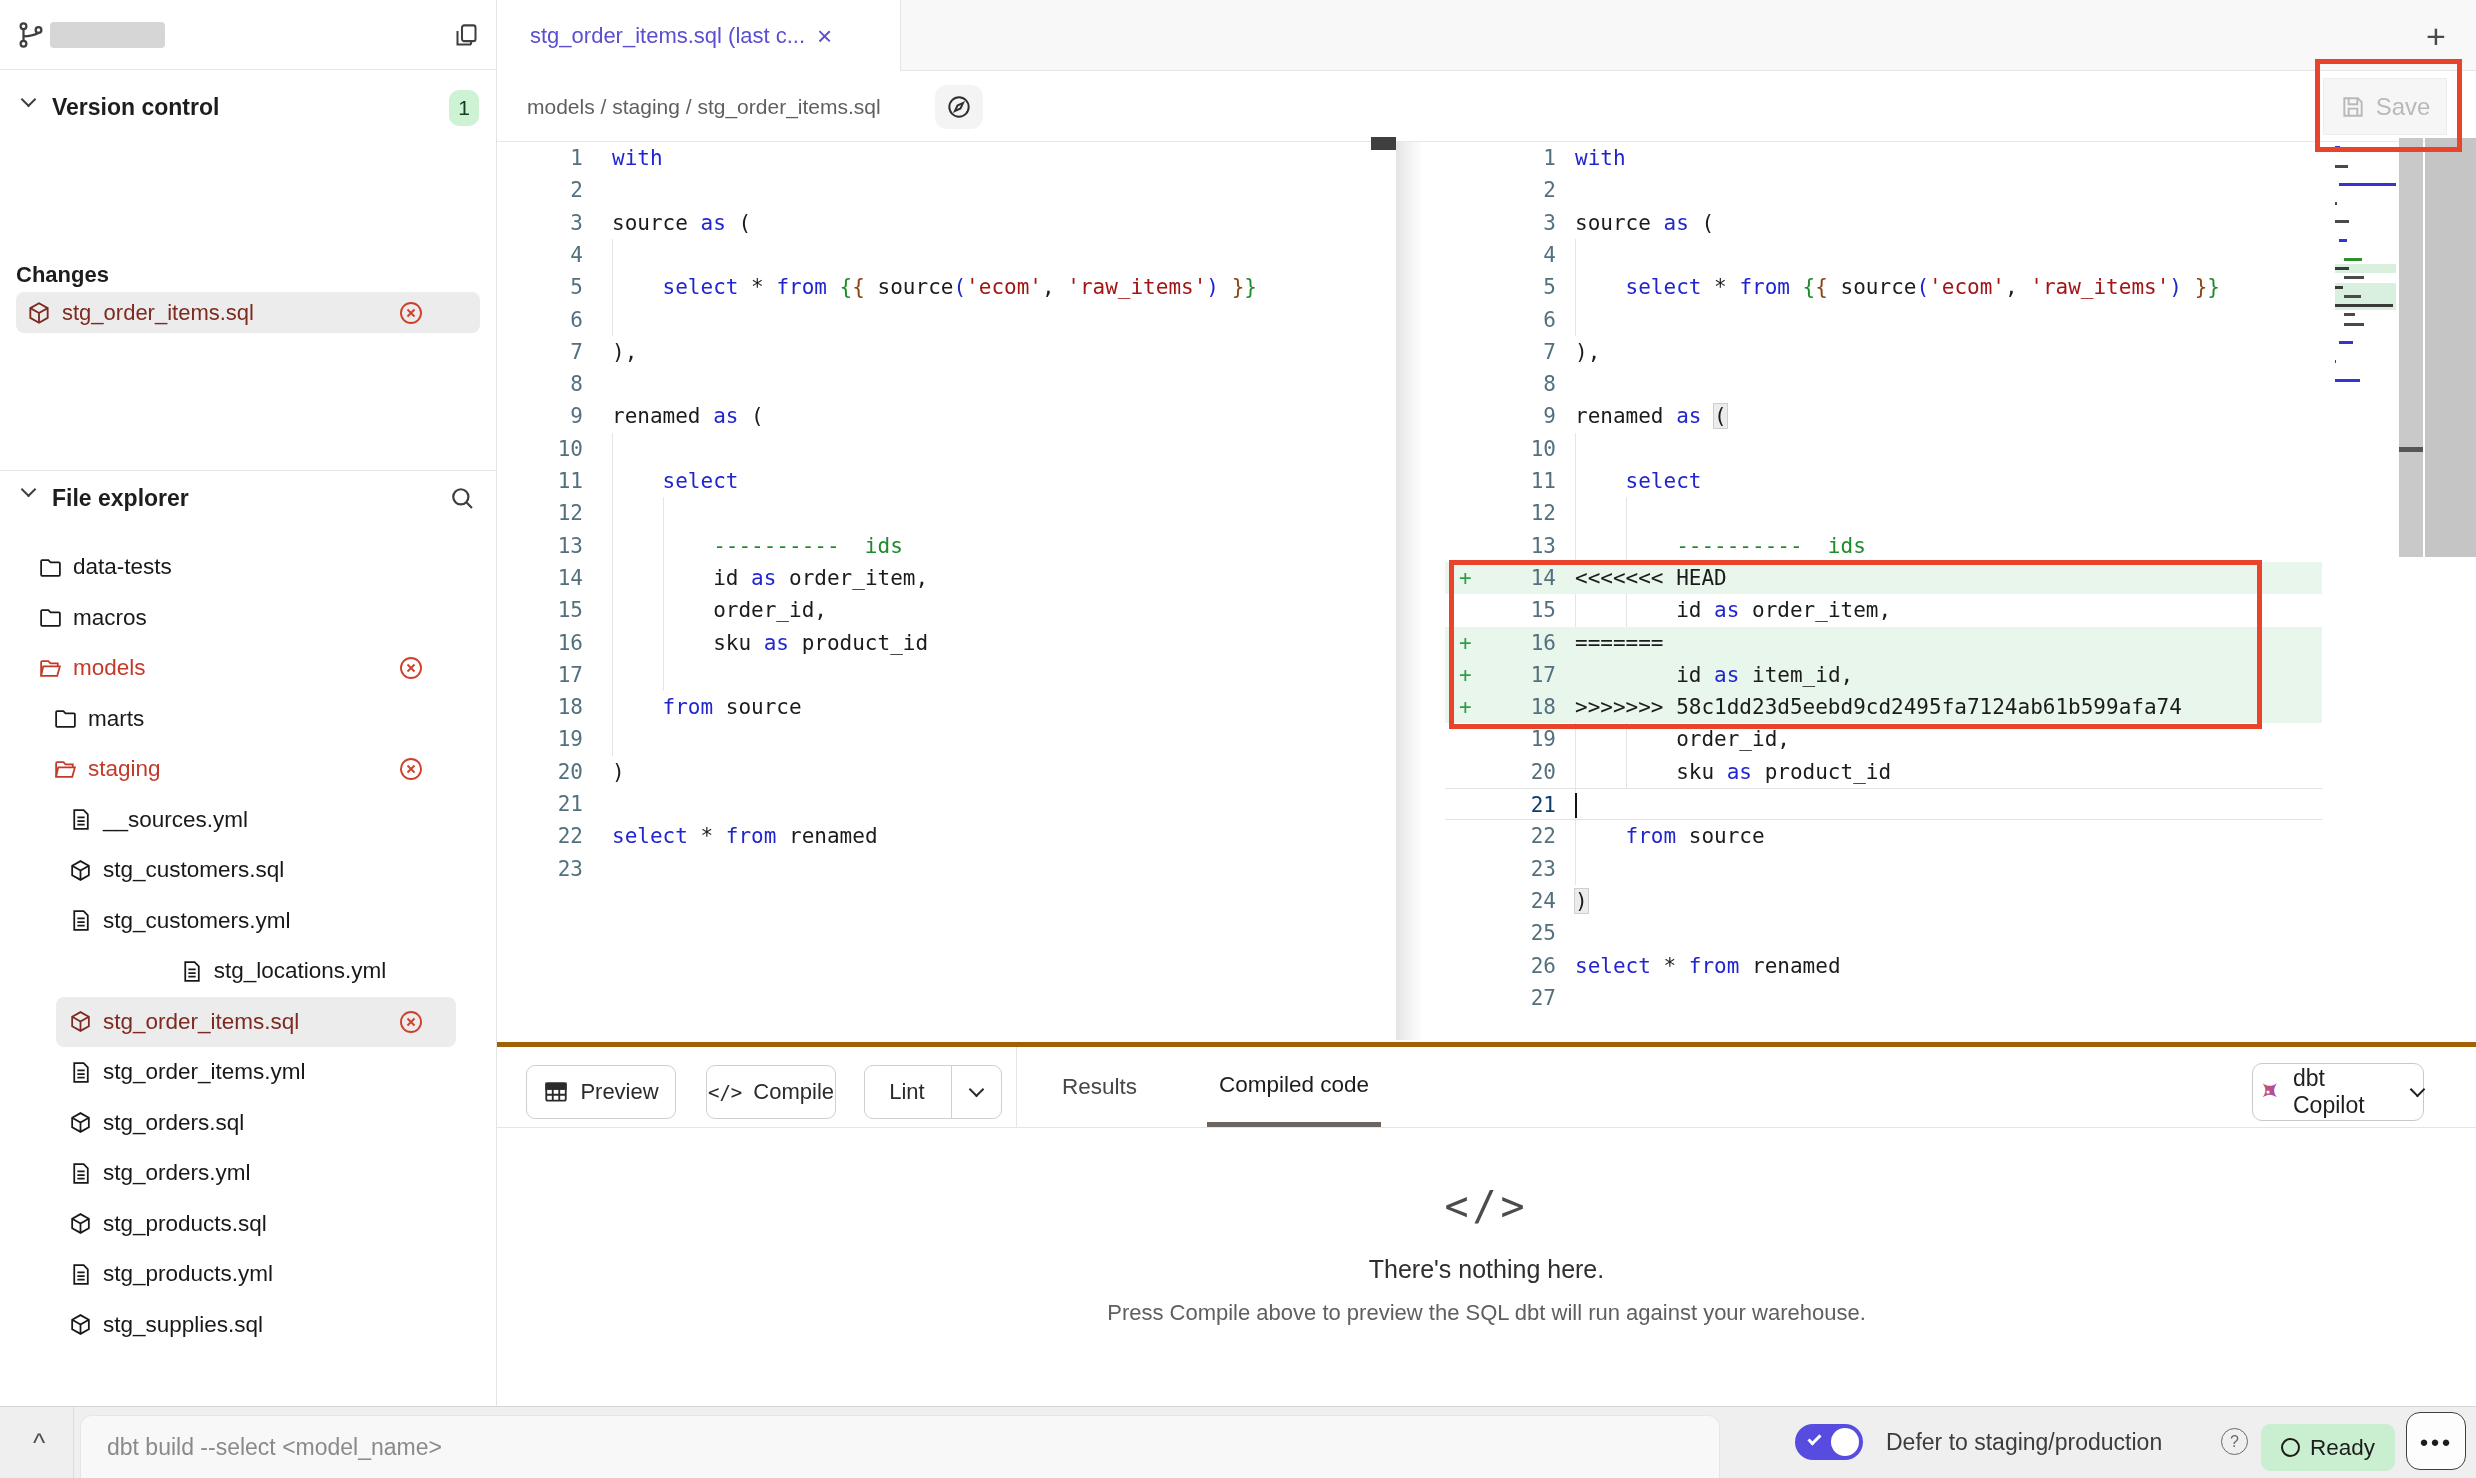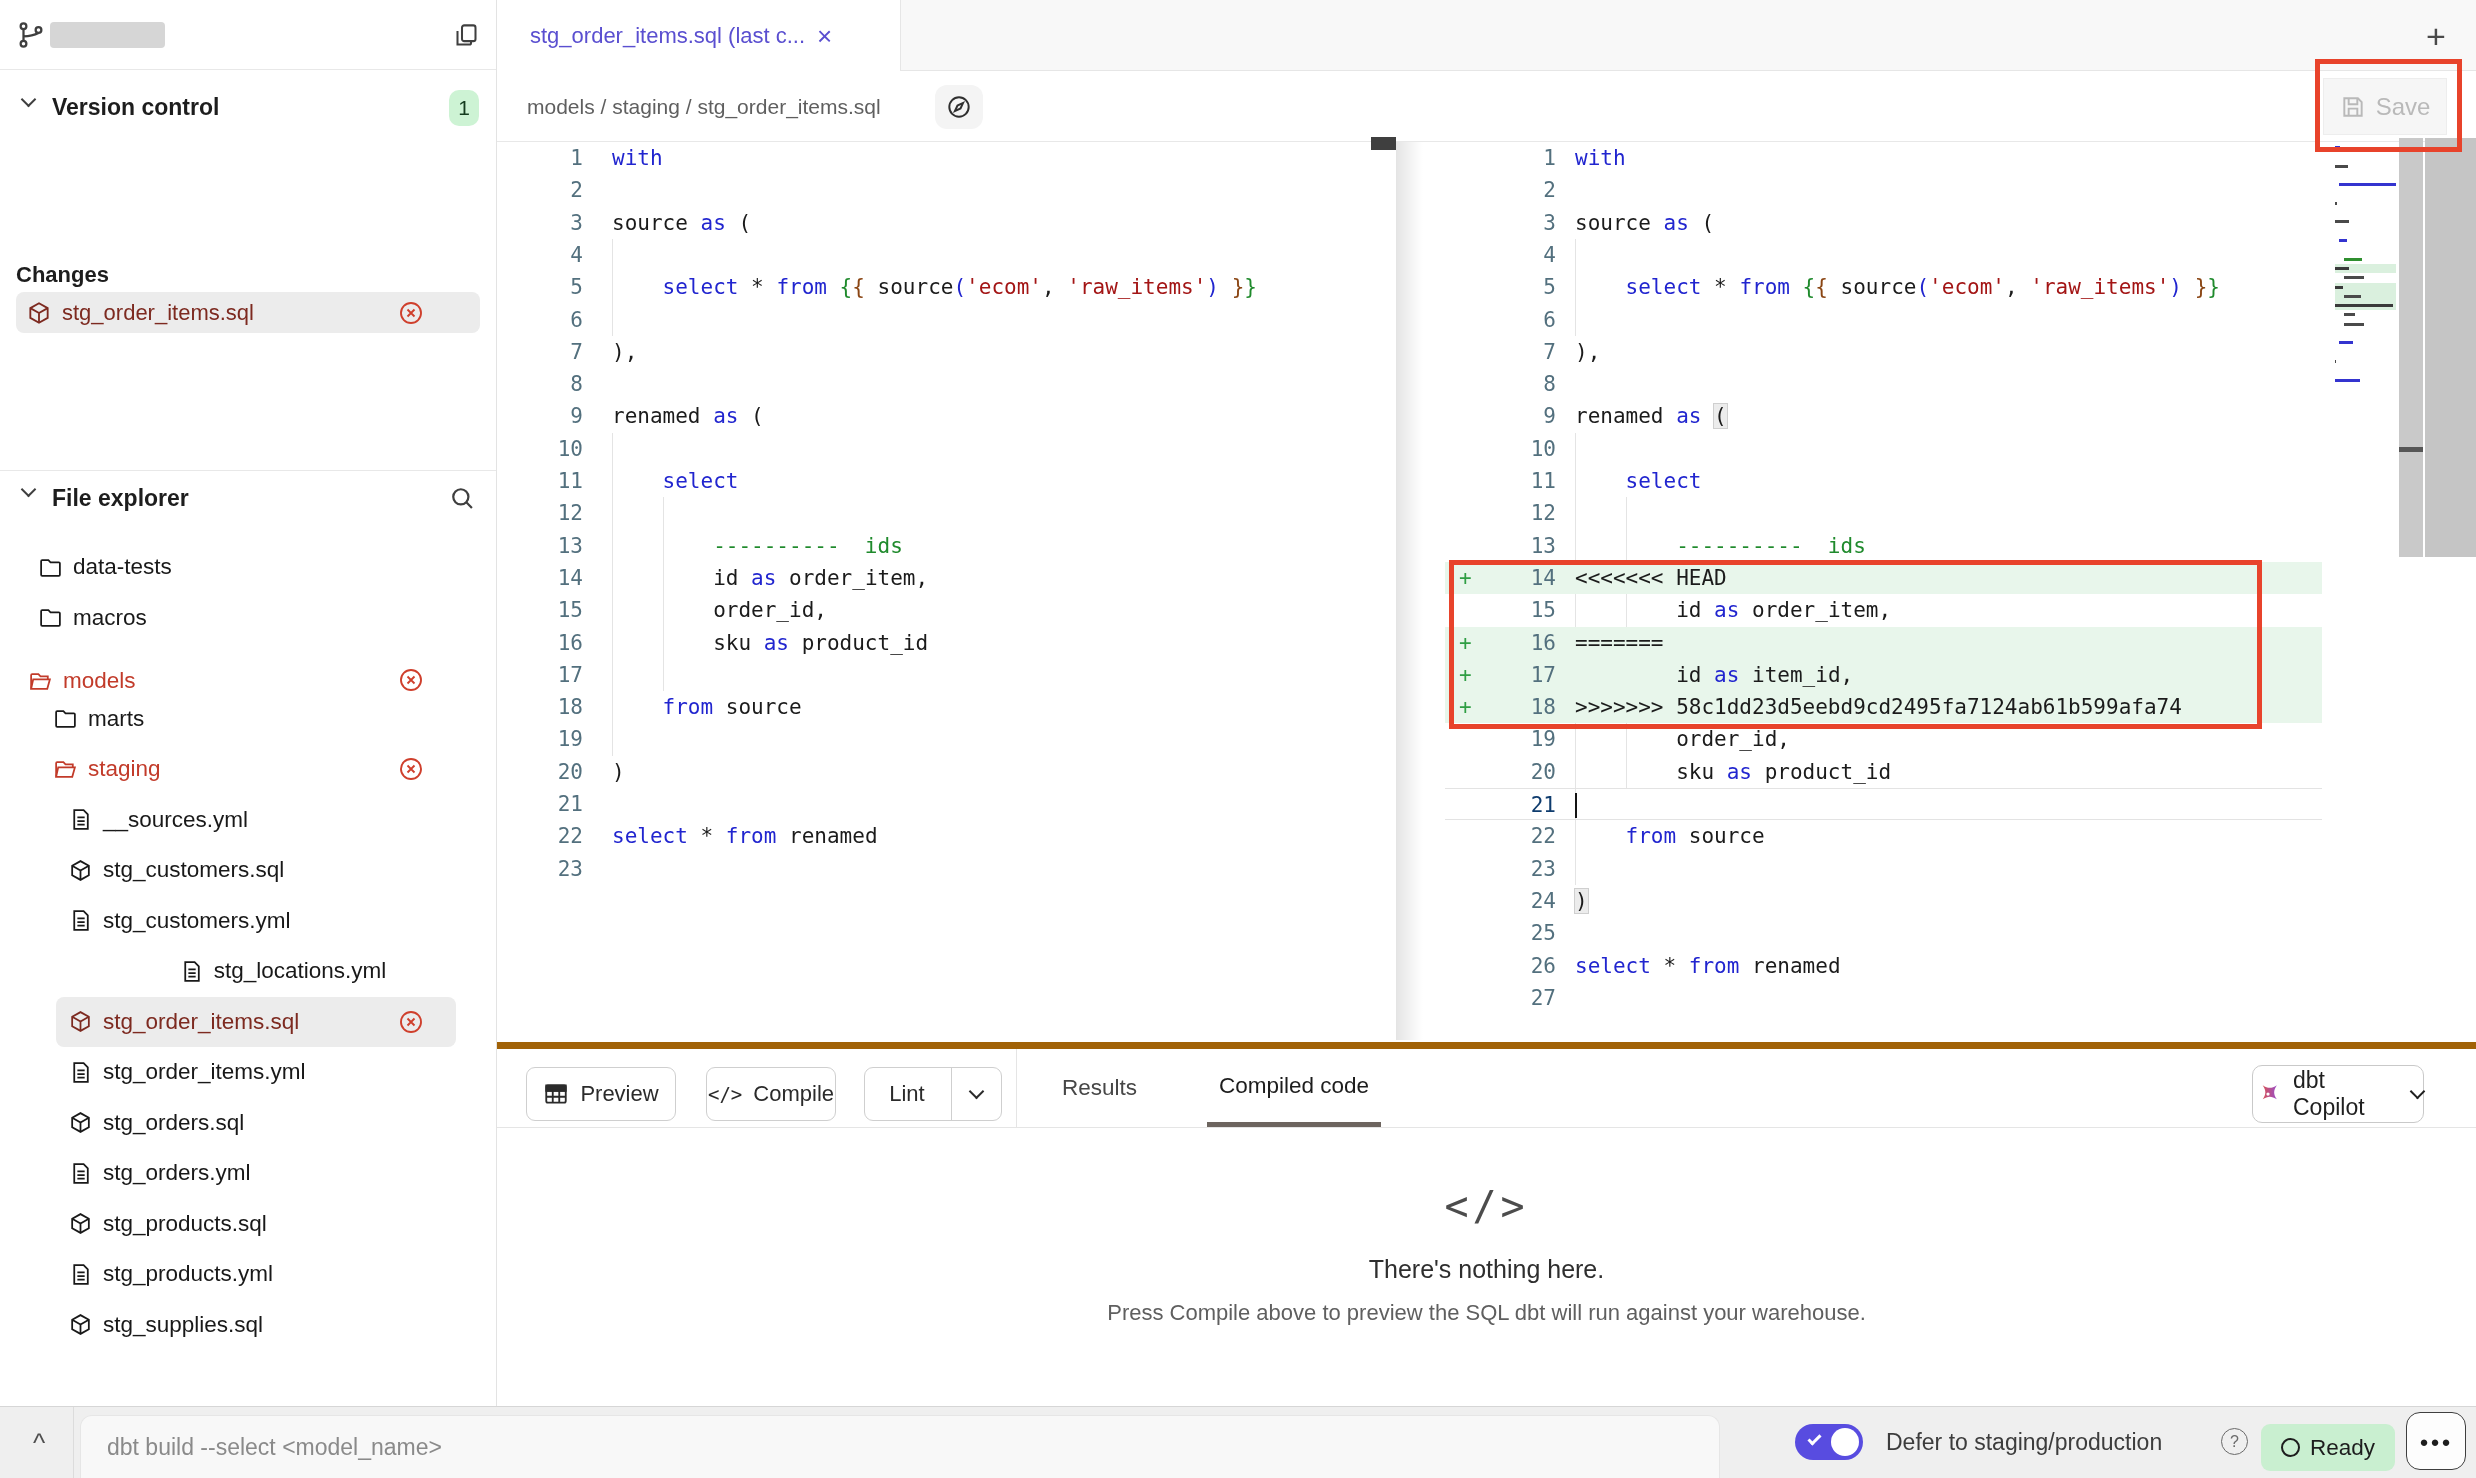--- a/index.html
+++ b/index.html
@@ -77,21 +77,21 @@
   #scrollcol-1{position:absolute;left:2399px;top:138px;width:24px;height:419px;background:#c9c9c9;z-index:1}
   #scrollcol-1 .thumbline{position:absolute;left:0;top:309px;width:100%;height:5px;background:#565656}
   #scrollcol-2{position:absolute;left:2425px;top:138px;width:51px;height:419px;background:#c5c5c5;z-index:1}
 
   
   .redbox{position:absolute;border:5px solid #e8432b;z-index:6;pointer-events:none}
   #save-btn{position:absolute;left:2323px;top:78px;width:124px;height:57px;background:#f6f6f6;border:1px solid #ededed;
         border-radius:0;display:flex;align-items:center;justify-content:center;gap:10px;color:#b9b9b9;font-size:24px;z-index:5}
 
   
-  #toolbar{position:absolute;left:497px;top:1042px;width:1979px;height:86px;background:#fff;border-top:7px solid #a16207;border-bottom:1px solid #e5e5e5}
+  #toolbar{position:absolute;left:497px;top:1042px;width:1979px;height:86px;background:#fff;border-top:5px solid #a16207;border-bottom:1px solid #e5e5e5}
   .tb-btn{position:absolute;top:18px;height:54px;border:1.4px solid #cfcfcf;border-radius:9px;background:#fff;
         display:flex;align-items:center;justify-content:center;gap:11px;font-size:22px;color:#2b2b2b}
   #tb-divider{position:absolute;left:519px;top:0;width:1px;height:100%;background:#e5e5e5}
   .panel-tabs{position:absolute;left:553px;top:0;height:100%;display:flex;gap:58px}
   .panel-tab{height:100%;display:flex;align-items:center;font-size:22.5px;color:#474747;padding:0 12px}
   .panel-tab.active{color:#1d1d1d;border-bottom:5px solid #6d655f}
   #copilot-btn{position:absolute;right:52px;top:16px;width:172px;height:58px;border:1.5px solid #c9c9c9;border-radius:10px;
         background:#fff;display:flex;align-items:center;justify-content:center;gap:10px;font-size:23px;color:#1f1f1f}
 
   
@@ -187,21 +187,21 @@
         <span>data-tests</span>
       </div>
       <div class="fe-row" style="padding-left: 38px;">
         <span class="ficon">
           <svg width="25" height="25" viewBox="0 0 24 24" fill="none" stroke="currentColor" stroke-width="1.7">
             <path d="M3 6a1 1 0 0 1 1-1h6l2 2h8a1 1 0 0 1 1 1v11a1 1 0 0 1-1 1H4a1 1 0 0 1-1-1z"></path>
           </svg>
         </span>
         <span>macros</span>
       </div>
-      <div class="fe-row red" style="padding-left: 28px; align-items: flex-end;">
+      <div class="fe-row red" style="padding-left: 38px;">
         <span class="ficon">
           <svg width="25" height="25" viewBox="0 0 24 24" fill="none" stroke="currentColor" stroke-width="1.7">
             <path d="M3 19V6a1 1 0 0 1 1-1h6l2 2h7v3"></path>
             <path d="M5 10h16l-2.5 9H3z"></path>
           </svg>
         </span>
         <span>models</span>
         <span class="xcirc" style="left: 397px;">
           <svg width="28" height="28" viewBox="0 0 24 24" fill="none" stroke="currentColor" stroke-width="1.6">
             <circle cx="12" cy="12" r="8.6"></circle>

